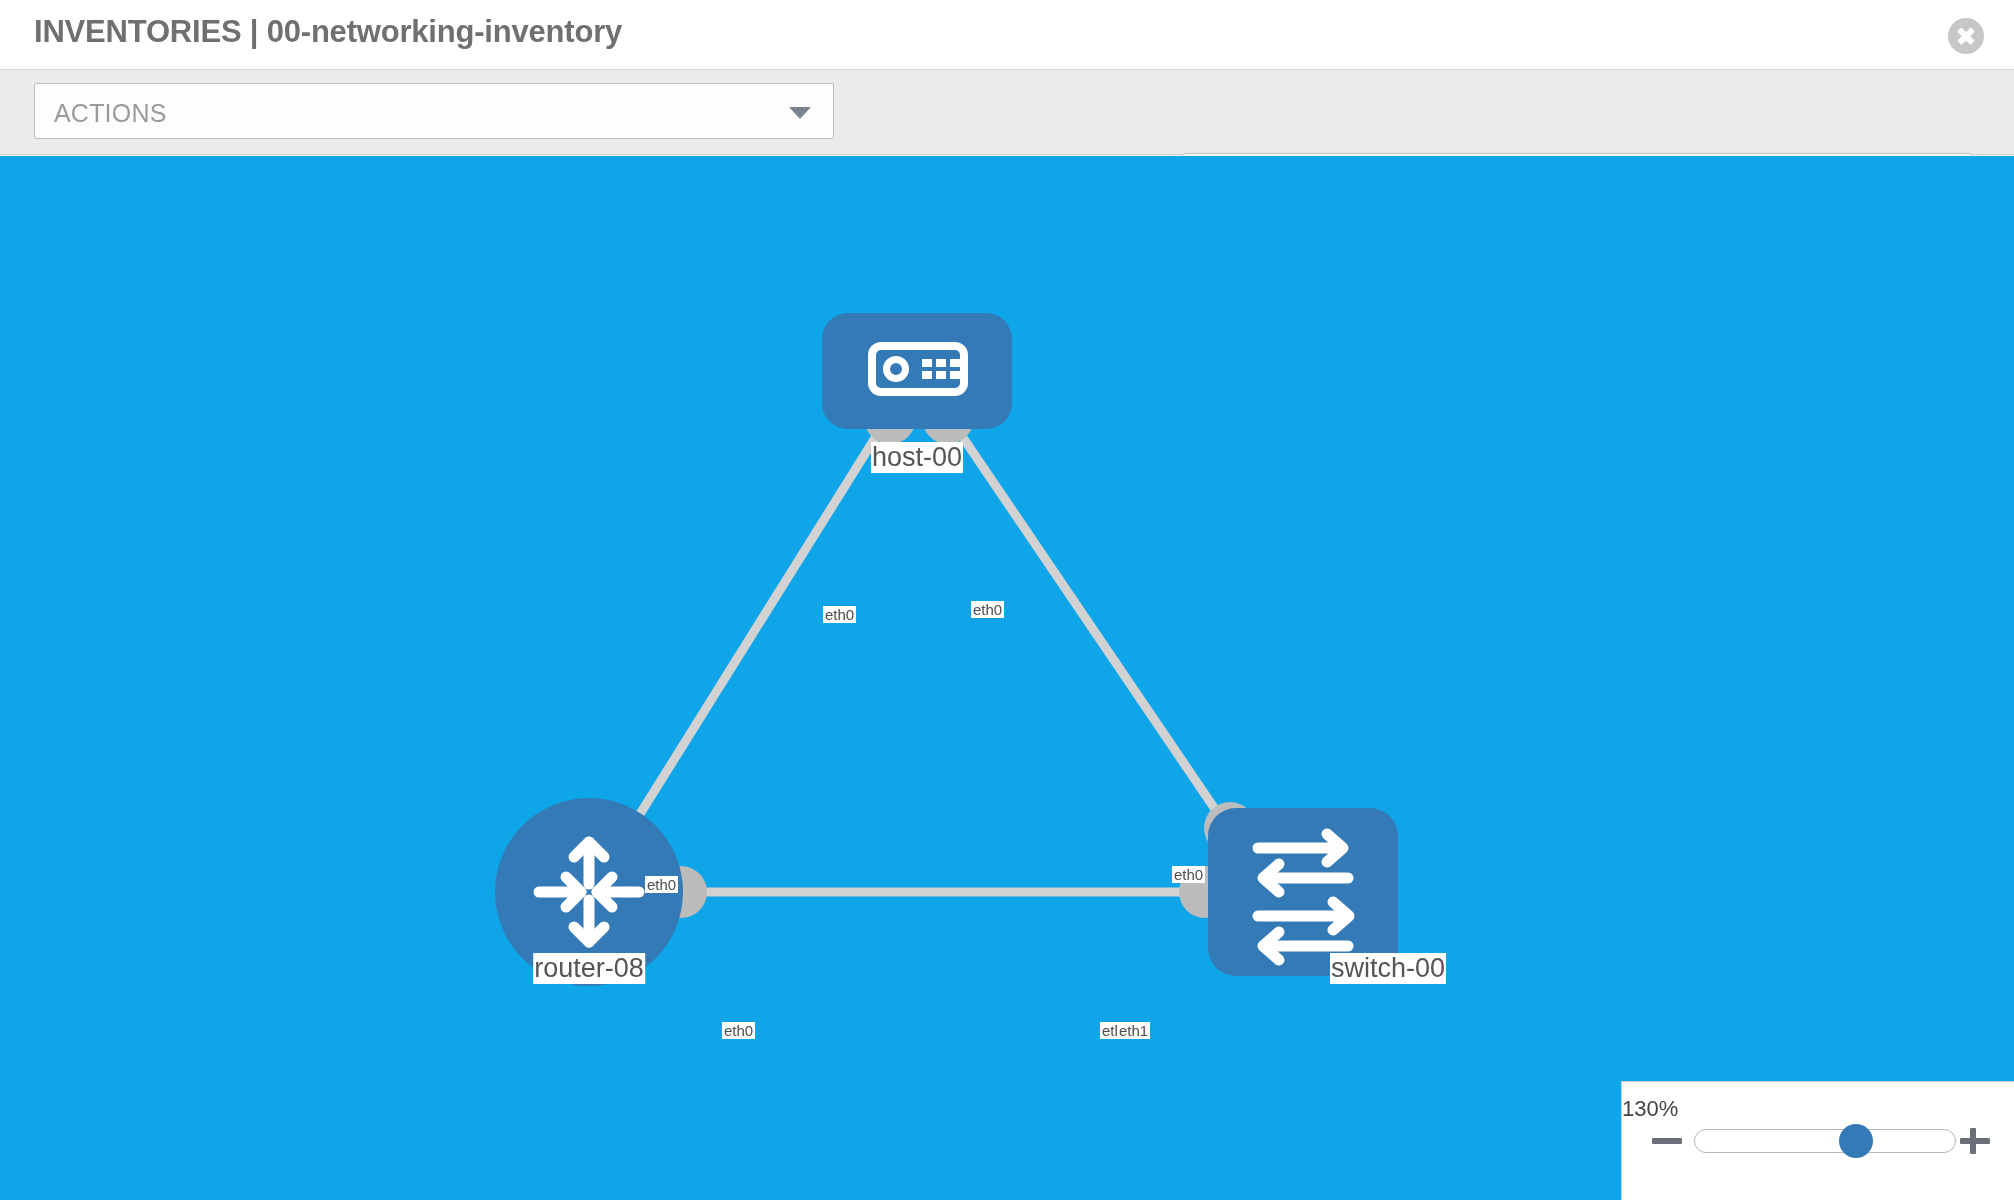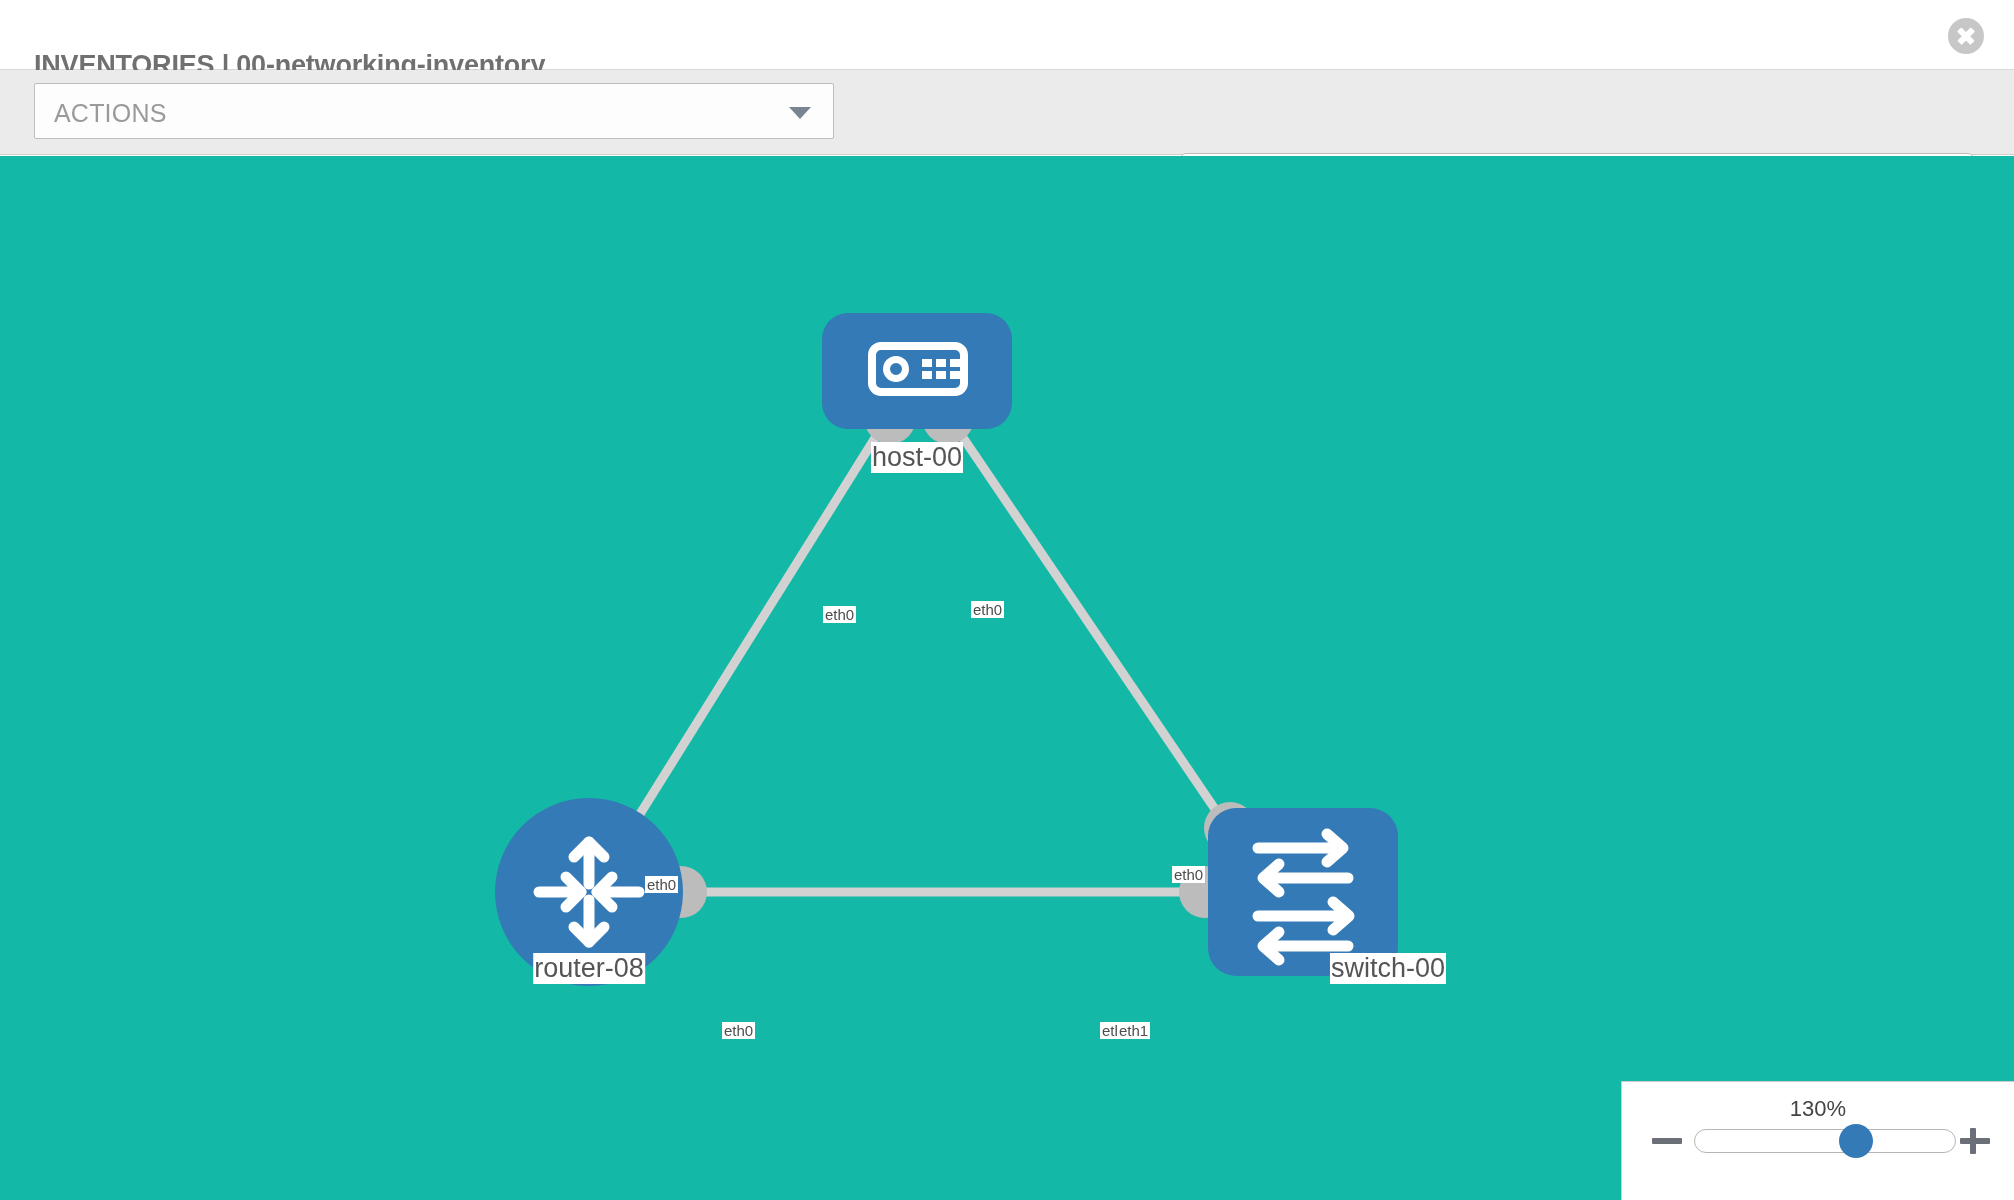--- a/index.html
+++ b/index.html
@@ -22,26 +22,25 @@
     width: 2014px;
     height: 70px;
     background: #ffffff;
     border-bottom: 1px solid #d7d7d7;
     box-sizing: border-box;
   }
   .page-title {
     position: absolute;
     left: 34px;
     top: 14px;
-    font-size: 27px;
+    font-size: 31px;
     font-weight: bold;
     color: #707070;
     letter-spacing: -0.2px;
     white-space: nowrap;
-    margin-top: 36px;
   }
   .close-btn {
     position: absolute;
     right: 30px;
     top: 18px;
     width: 36px;
     height: 36px;
     border-radius: 50%;
     background: #c7c7c7;
     cursor: pointer;
@@ -128,21 +127,21 @@
     color: #9a9a9a;
     letter-spacing: 0.2px;
   }
 
   
   .canvas {
     position: absolute;
     left: 0; top: 156px;
     width: 2014px;
     height: 1044px;
-    background: #14b8a6;
+    background: #0ea5e9;
     overflow: hidden;
   }
   .topology-svg {
     position: absolute;
     left: 0; top: 0;
     width: 2014px;
     height: 1044px;
   }
 
   
@@ -177,21 +176,20 @@
     background: #ffffff;
     border: 1px solid #cccccc;
     border-bottom: none;
     border-right: none;
     box-sizing: border-box;
   }
   .zoom-value {
     position: absolute;
     top: 14px;
     left: 0; right: 0;
-    text-align: center;
     font-size: 22px;
     color: #444444;
   }
   .zoom-minus, .zoom-plus {
     position: absolute;
     top: 42px;
     width: 34px;
     height: 34px;
     cursor: pointer;
   }

